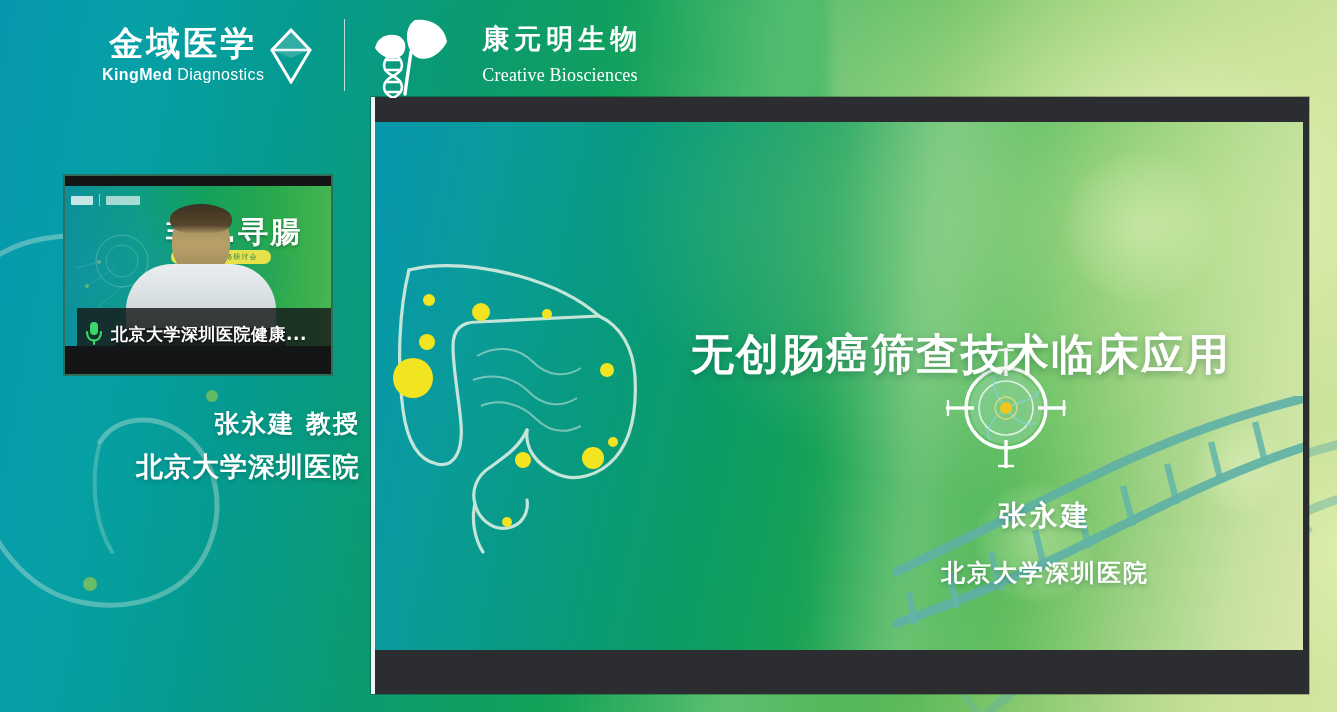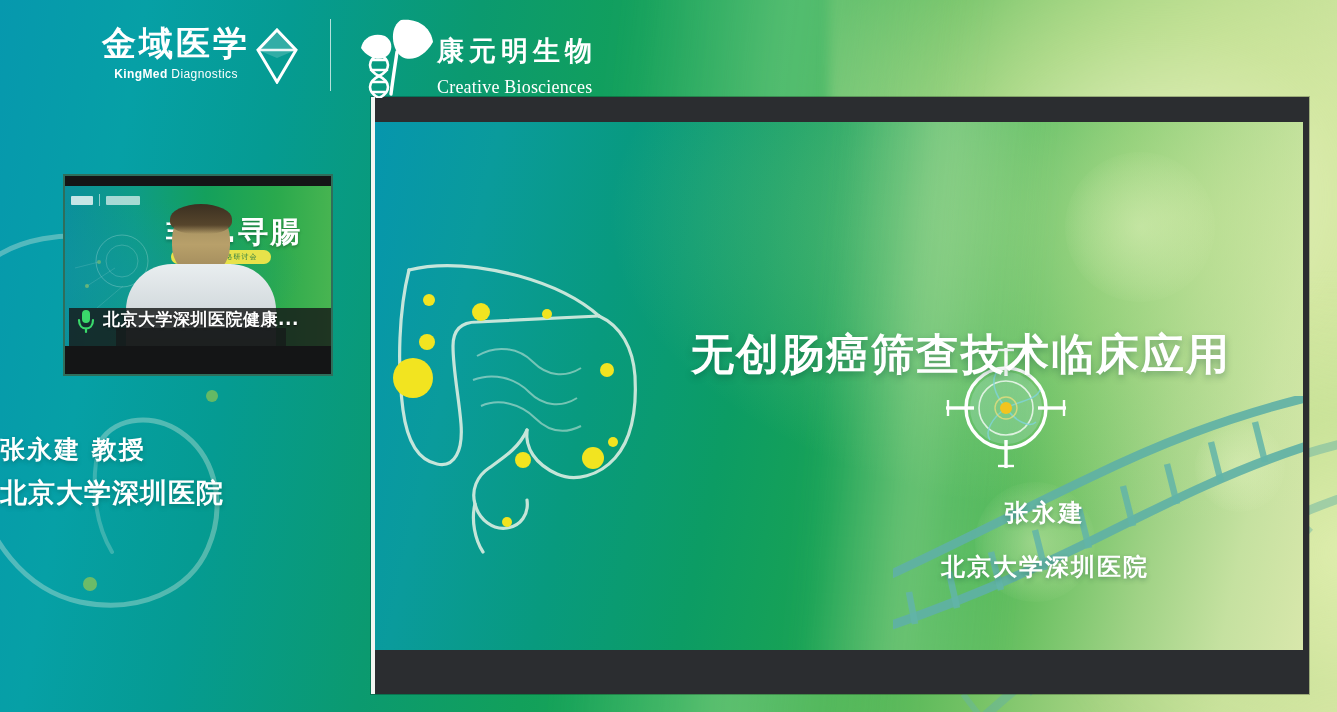--- a/index.html
+++ b/index.html
@@ -97,35 +97,35 @@
   .logo-km-cn {
     color: #ffffff;
     font-size: 34px;
     font-weight: 700;
     letter-spacing: 3px;
     line-height: 1.05;
     font-family: "DejaVu Sans", "Liberation Sans", sans-serif;
   }
   .logo-km-en {
     color: #ffffff;
-    font-size: 12px;
+    font-size: 16px;
     letter-spacing: 0.4px;
     margin-top: 5px;
   }
   .logo-km-en b { font-weight: 700; }
   .logo-km-mark {
     margin-left: 4px; margin-top: 2px;
   }
   .logo-divider {
     width: 1px; height: 72px;
     background: rgba(255,255,255,0.7);
     margin: 0 26px 0 30px;
     align-self: center;
   }
-  .logo-creative { display: flex; align-items: flex-end; }
+  .logo-creative { display: flex; align-items: center; gap: 31px; }
   .logo-cb-mark { margin-right: 2px; }
   .logo-cb-text { display: flex; flex-direction: column; }
   .logo-cb-cn {
     color: #ffffff;
     font-size: 27px;
     font-weight: 700;
     letter-spacing: 5px;
     line-height: 1.1;
     font-family: "DejaVu Sans", "Liberation Sans", sans-serif;
   }
@@ -254,46 +254,46 @@
   }
   .vf-person .desk {
     position: absolute;
     left: -10px; right: -10px; bottom: 0;
     height: 18px;
     background: rgba(20,25,28,0.75);
   }
 
   .video-namebar {
     position: absolute;
-    left: 4px; right: 0; bottom: 28px;
+    left: 12px; right: 0; bottom: 28px;
     height: 38px;
     background: rgba(22,24,25,0.82);
-    display: flex; align-items: flex-start;
+    display: flex; align-items: flex-end;
     padding-left: 6px;
     margin-top: 42px;
   }
   .mic-icon { margin-right: 6px; flex: 0 0 auto; }
   .video-name {
     color: #ffffff;
     font-size: 17px;
     font-weight: 700;
     letter-spacing: 0.5px;
     white-space: nowrap;
     overflow: hidden;
     text-overflow: ellipsis;
     font-family: "DejaVu Sans", "Liberation Sans", sans-serif;
     text-shadow: 0 1px 2px rgba(0,0,0,0.6);
   }
 
   
   .speaker-caption {
     position: absolute;
-    left: 0; top: 433px;
+    left: 0; top: 407px;
     width: 360px;
-    text-align: left;
+    text-align: right;
     z-index: 30;
   }
   .speaker-caption .line {
     color: #ffffff;
     font-weight: 700;
     font-family: "DejaVu Sans", "Liberation Sans", sans-serif;
     text-shadow: 0 2px 4px rgba(0,70,60,0.35);
   }
   .speaker-caption .l1 { font-size: 25px; letter-spacing: 2px; }
   .speaker-caption .l2 { font-size: 27px; letter-spacing: 1px; margin-top: 9px; }
@@ -385,21 +385,21 @@
     white-space: nowrap;
   }
   .slide-presenter {
     position: absolute;
     left: 520px; top: 375px;
     width: 300px;
     text-align: center;
   }
   .slide-presenter .sp-name {
     color: #ffffff;
-    font-size: 24px;
+    font-size: 28px;
     font-weight: 700;
     letter-spacing: 3px;
     font-family: "DejaVu Sans", "Liberation Sans", sans-serif;
     text-shadow: 0 2px 5px rgba(0,60,45,0.32);
   }
   .slide-presenter .sp-org {
     color: #ffffff;
     font-size: 24px;
     font-weight: 700;
     letter-spacing: 2px;

